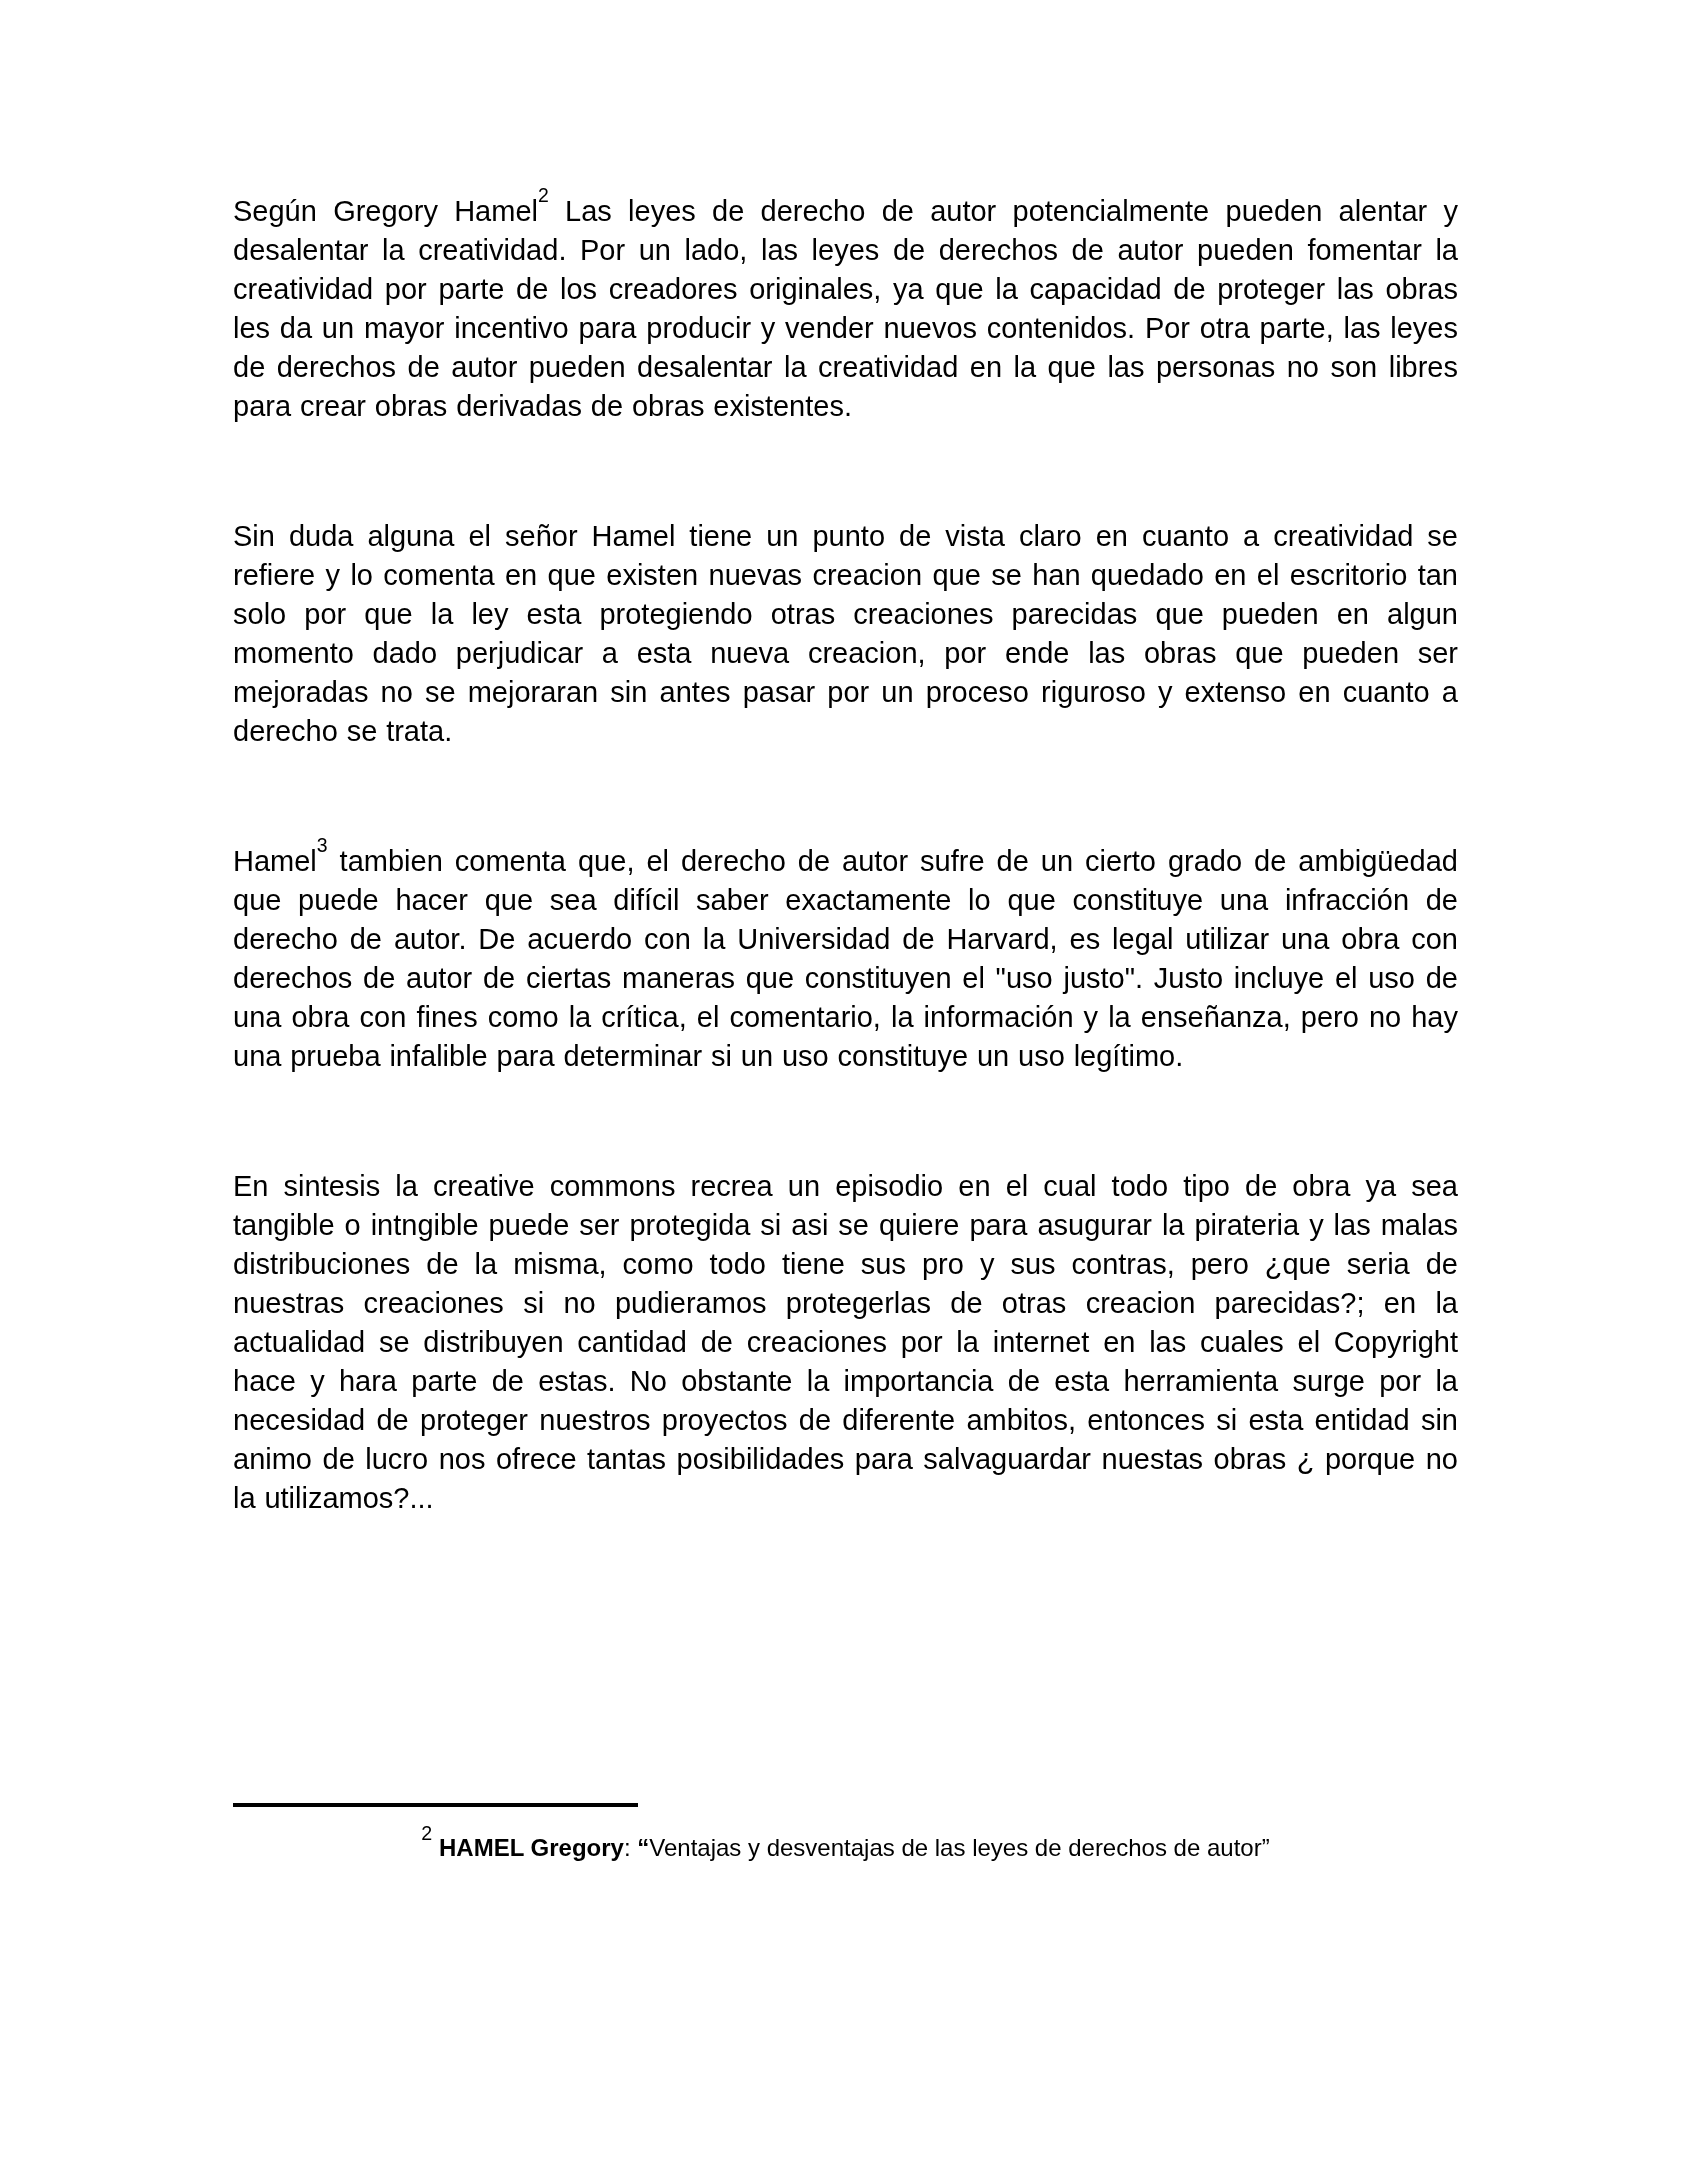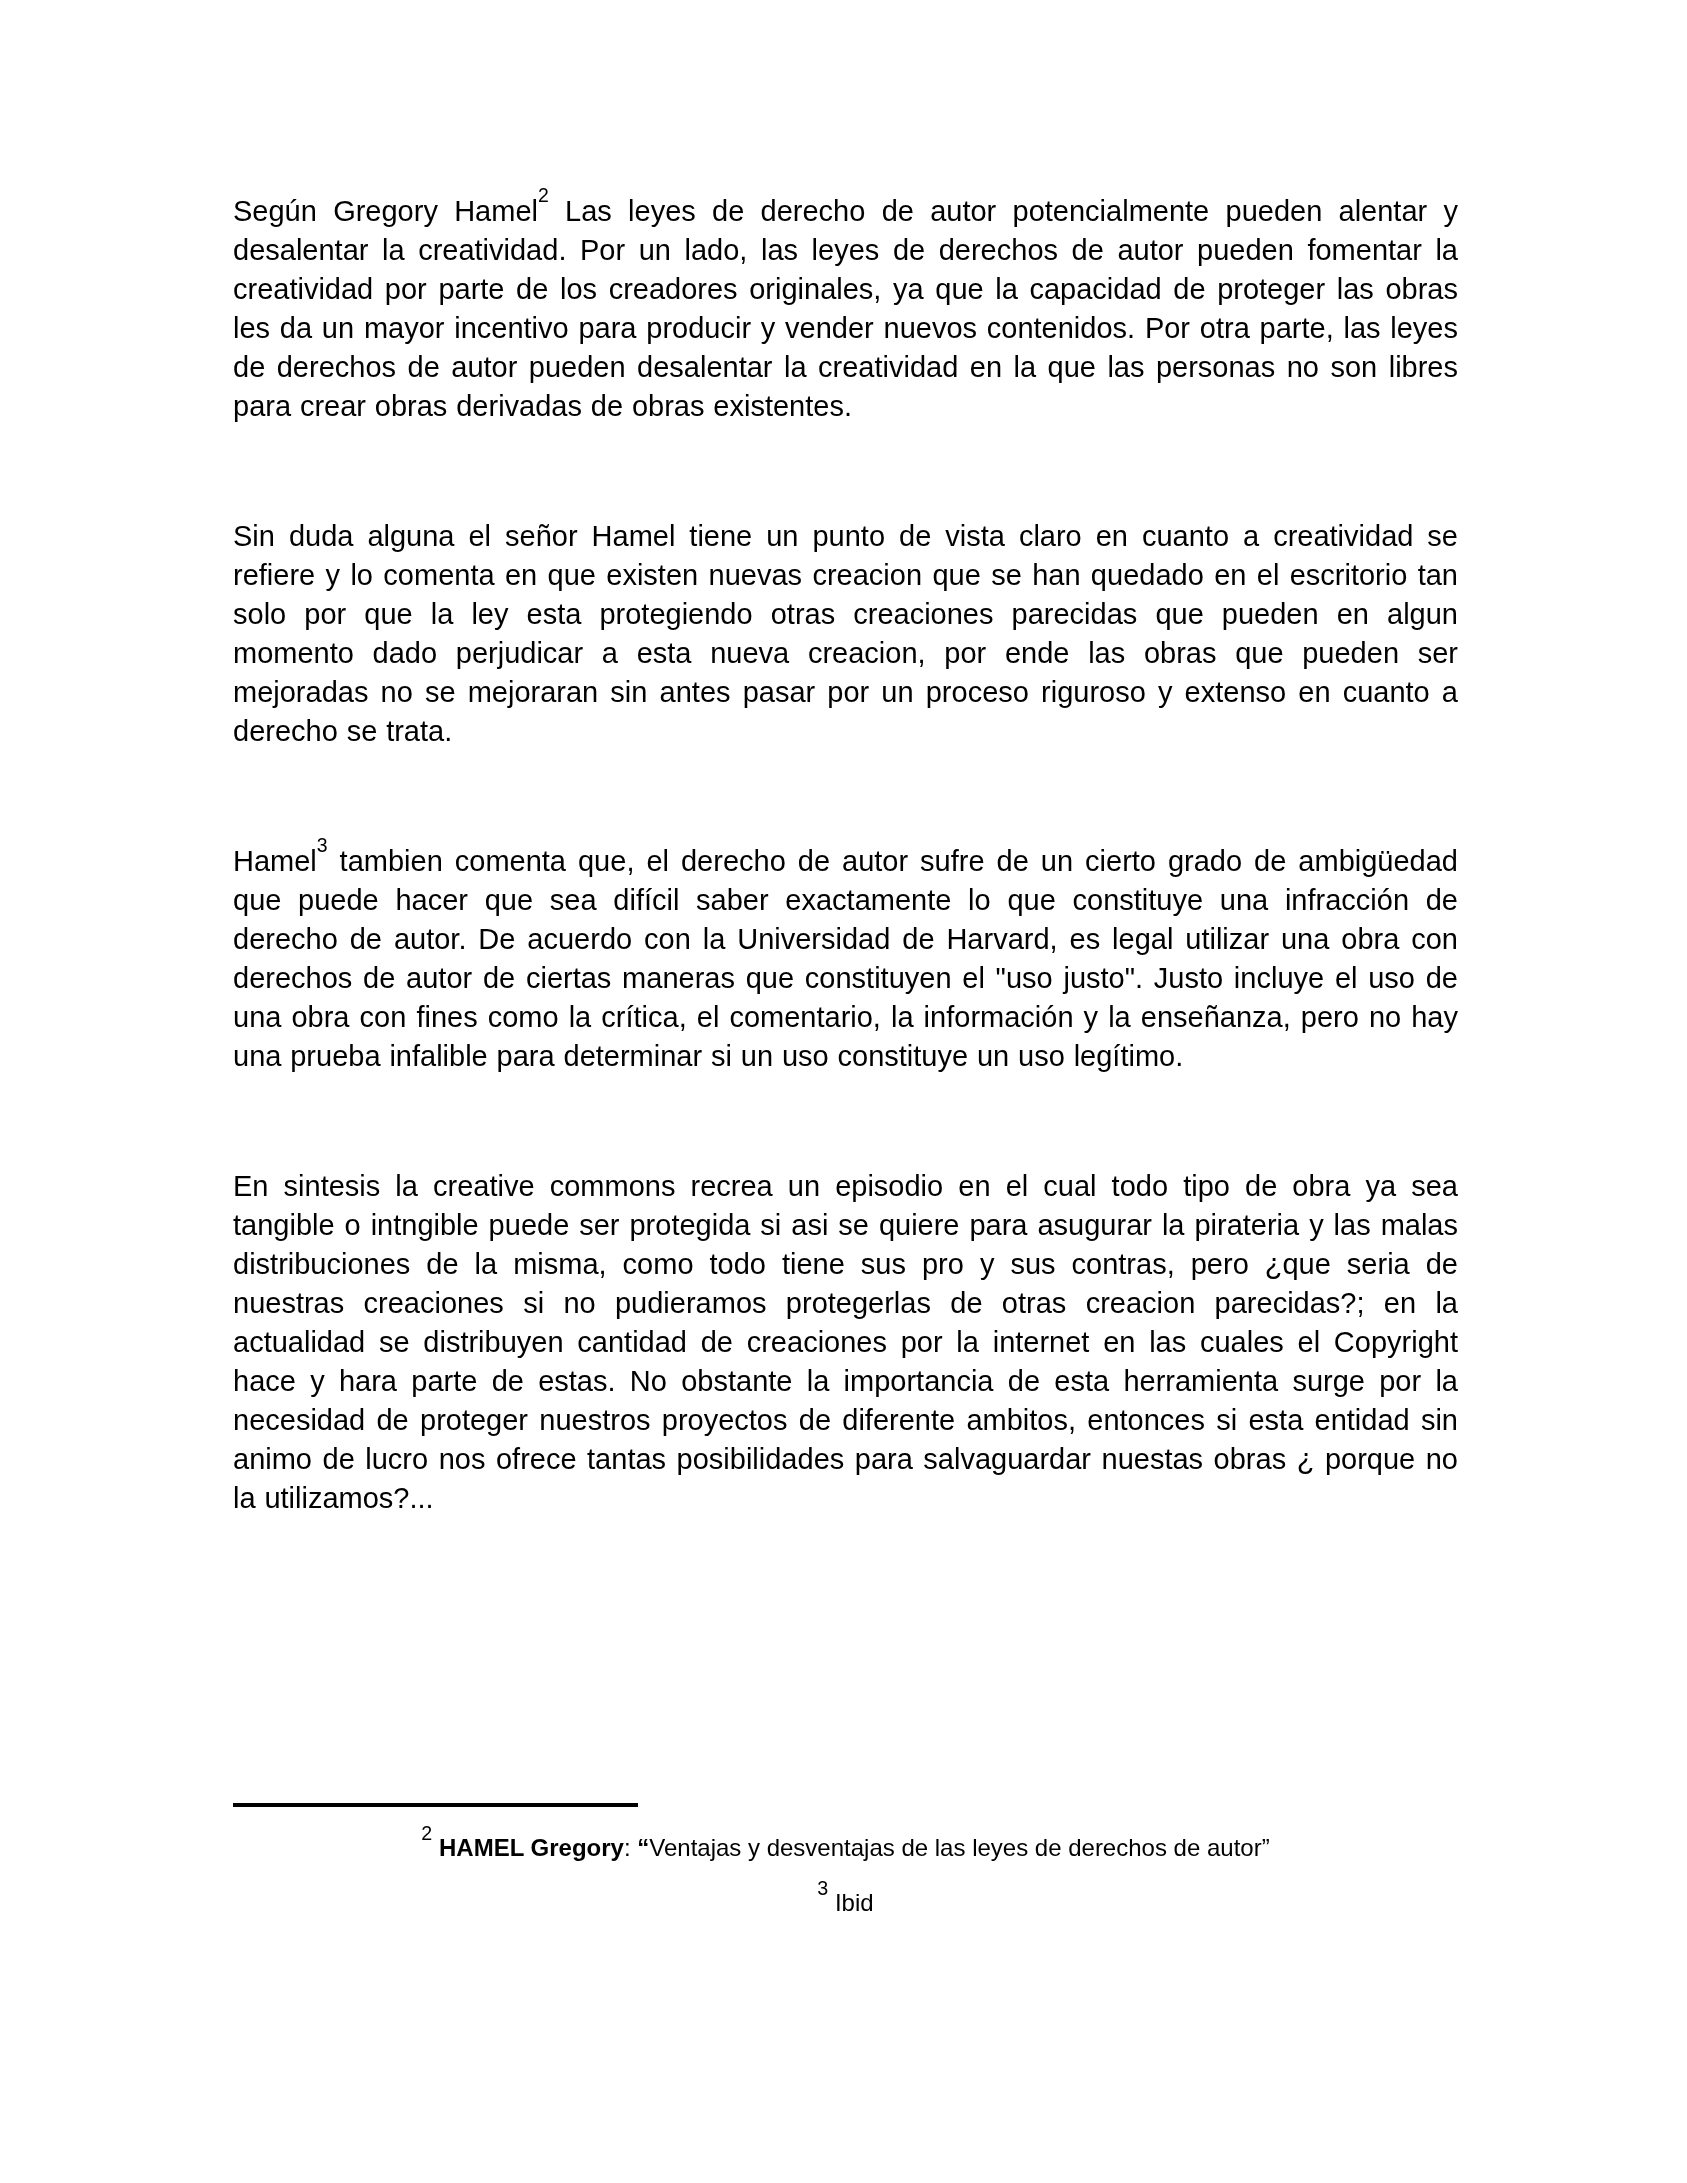--- a/index.html
+++ b/index.html
@@ -76,17 +76,16 @@
     <p class="para"><span>Sin duda alguna el señor Hamel tiene un punto de vista claro en cuanto a creatividad se refiere y lo comenta en que existen nuevas creacion que se han quedado en el escritorio tan solo por que la ley esta protegiendo otras creaciones parecidas que pueden en algun momento dado perjudicar a esta nueva creacion, por ende las obras que pueden ser mejoradas no se mejoraran sin antes pasar por un proceso riguroso y extenso en cuanto a derecho se trata.</span></p>
     <p class="para"><span>Hamel</span><sup>3</sup><span> tambien comenta que, el derecho de autor sufre de un cierto grado de ambigüedad que puede hacer que sea difícil saber exactamente lo que constituye una infracción de derecho de autor. De acuerdo con la Universidad de Harvard, es legal utilizar una obra con derechos de autor de ciertas maneras que constituyen el "uso justo". Justo incluye el uso de una obra con fines como la crítica, el comentario, la información y la enseñanza, pero no hay una prueba infalible para determinar si un uso constituye un uso legítimo.</span></p>
     <p class="para"><span>En sintesis la creative commons recrea un episodio en el cual todo tipo de obra ya sea tangible o intngible puede ser protegida si asi se quiere para asugurar la pirateria y las malas distribuciones de la misma, como todo tiene sus pro y sus contras, pero ¿que seria de nuestras creaciones si no pudieramos protegerlas de otras creacion parecidas?; en la actualidad se distribuyen cantidad de creaciones por la internet en las cuales el Copyright hace y hara parte de estas. No obstante la importancia de esta herramienta surge por la necesidad de proteger nuestros proyectos de diferente ambitos, entonces si esta entidad sin animo de lucro nos ofrece tantas posibilidades para salvaguardar nuestas obras ¿ porque no la utilizamos?...</span></p>
   </div>
 
   <div class="footnotes">
     <div class="fn-sep"></div>
     <div class="footnote fn-first">
       <div><sup>2</sup><span> </span><span class="bold">HAMEL Gregory</span><span>: </span><span class="bold">“</span><span>Ventajas y desventajas de las leyes de derechos de autor”</span></div>
     </div>
-    <div class="footnote fn-second"><sup>3</sup><span> Ibid</span></div>
   </div>
 
 </div>
 
 
 </body></html>

